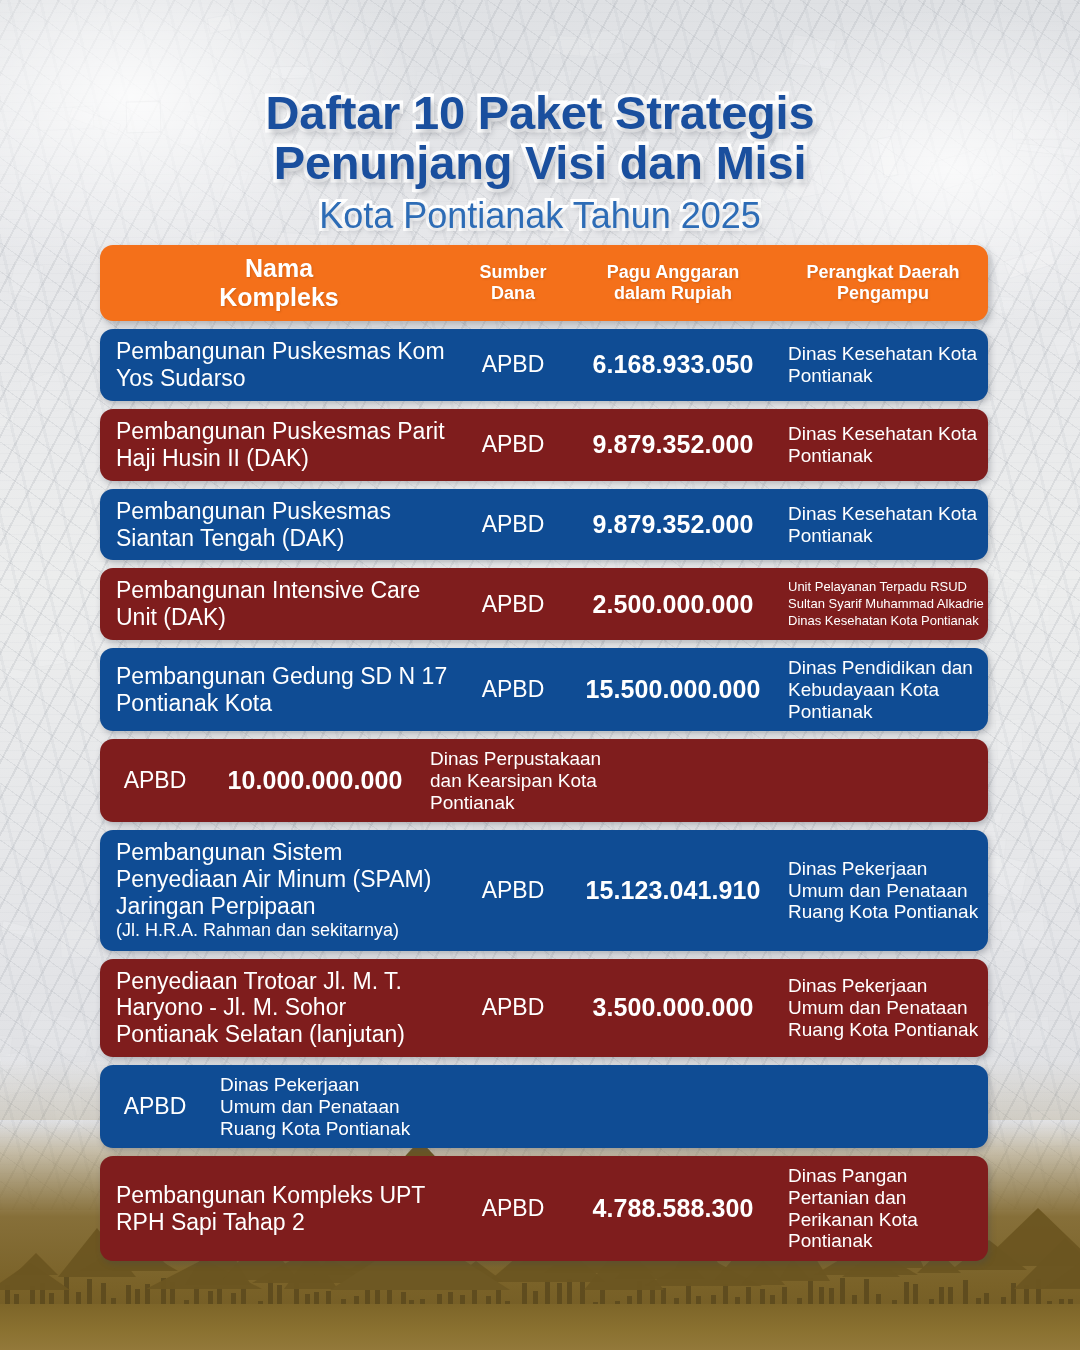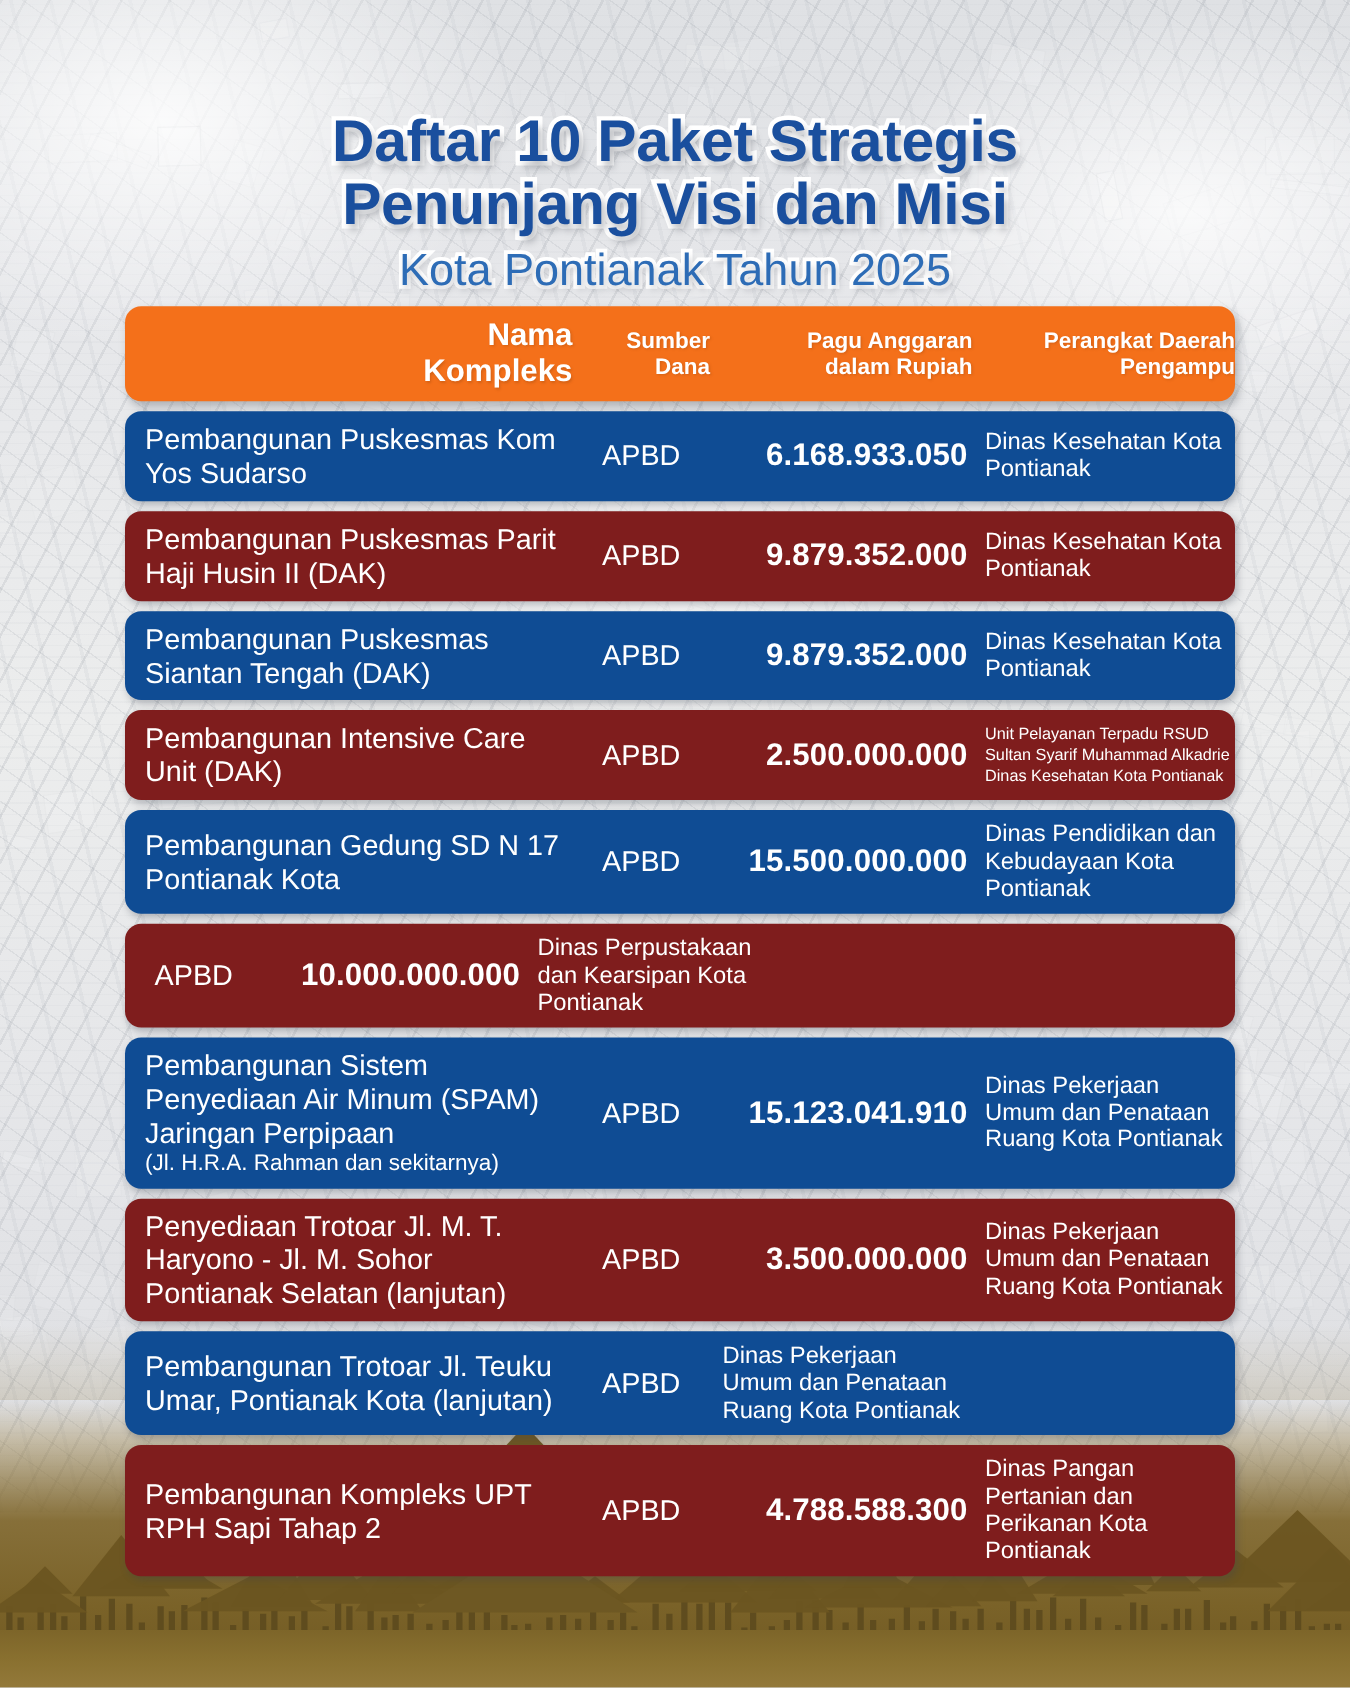--- a/index.html
+++ b/index.html
@@ -89,21 +89,21 @@
   .table { position:absolute; left:100px; top:245px; width:888px; }
 
   .thead {
     display:flex; align-items:center;
     height:76px; border-radius:13px;
     background:#f4701a;
     box-shadow:3px 4px 7px rgba(70,75,85,.34);
     color:#fff;
   }
   .thead .cell {
-    font-weight:bold; text-align:right; line-height:1.18;
+    font-weight:bold; text-align:center; line-height:1.18;
     text-shadow:1px 1px 2px rgba(120,55,10,.25);
   }
   .c-nama  { width:358px; font-size:25px; }
   .c-sumber{ width:110px; font-size:18px; }
   .c-pagu  { width:210px; font-size:18px; }
   .c-opd   { width:210px; font-size:18px; }
 
   .row {
     display:flex; align-items:center;
     margin-top:8px; border-radius:13px;
@@ -114,21 +114,21 @@
   .row.light { background:#7f1d1d; }
 
   .row .cell { padding:9px 4px; }
 
   .cell-nama {
     width:358px; padding-left:16px !important;
     font-size:23px; line-height:1.17; text-align:left;
   }
   .cell-nama .sub { display:block; font-size:18px; line-height:1.2; }
   .cell-sumber { width:110px; font-size:23px; text-align:center; }
-  .cell-pagu   { width:210px; font-size:25px; font-weight:bold; text-align:right; letter-spacing:.1px; }
+  .cell-pagu   { width:210px; font-size:25px; font-weight:bold; text-align:center; letter-spacing:.1px; }
   .cell-opd    { width:210px; font-size:19px; line-height:1.14; text-align:left; padding-left:10px !important; }
   .cell-opd.tiny { font-size:13px; line-height:1.28; }
 </style>
 </head>
 <body>
 
 <div class="bg-root">
   <div class="bg-city">
     <div class="bg-blocks" id="blocks">
         <i style="left: 469.669px; top: 1085.1px; width: 54.6447px; height: 26.6002px; transform: rotate(-4.3deg); opacity: 0.74;"></i>
@@ -488,21 +488,20 @@
         <div class="cell cell-pagu">15.123.041.910</div>
         <div class="cell cell-opd">Dinas Pekerjaan Umum dan Penataan Ruang Kota Pontianak</div>
       </div>
       <div class="row light">
         <div class="cell cell-nama">Penyediaan Trotoar Jl. M. T. Haryono - Jl. M. Sohor Pontianak Selatan (lanjutan)</div>
         <div class="cell cell-sumber">APBD</div>
         <div class="cell cell-pagu">3.500.000.000</div>
         <div class="cell cell-opd">Dinas Pekerjaan Umum dan Penataan Ruang Kota Pontianak</div>
       </div>
       <div class="row dark">
-        <div class="cell cell-nama">Pembangunan Trotoar Jl. Teuku Umar, Pontianak Kota (lanjutan)</div>
         <div class="cell cell-sumber">APBD</div>
         <div class="cell cell-opd">Dinas Pekerjaan Umum dan Penataan Ruang Kota Pontianak</div>
       </div>
       <div class="row light">
         <div class="cell cell-nama">Pembangunan Kompleks UPT RPH Sapi Tahap 2</div>
         <div class="cell cell-sumber">APBD</div>
         <div class="cell cell-pagu">4.788.588.300</div>
         <div class="cell cell-opd">Dinas Pangan Pertanian dan Perikanan Kota Pontianak</div>
       </div>
     </div>

